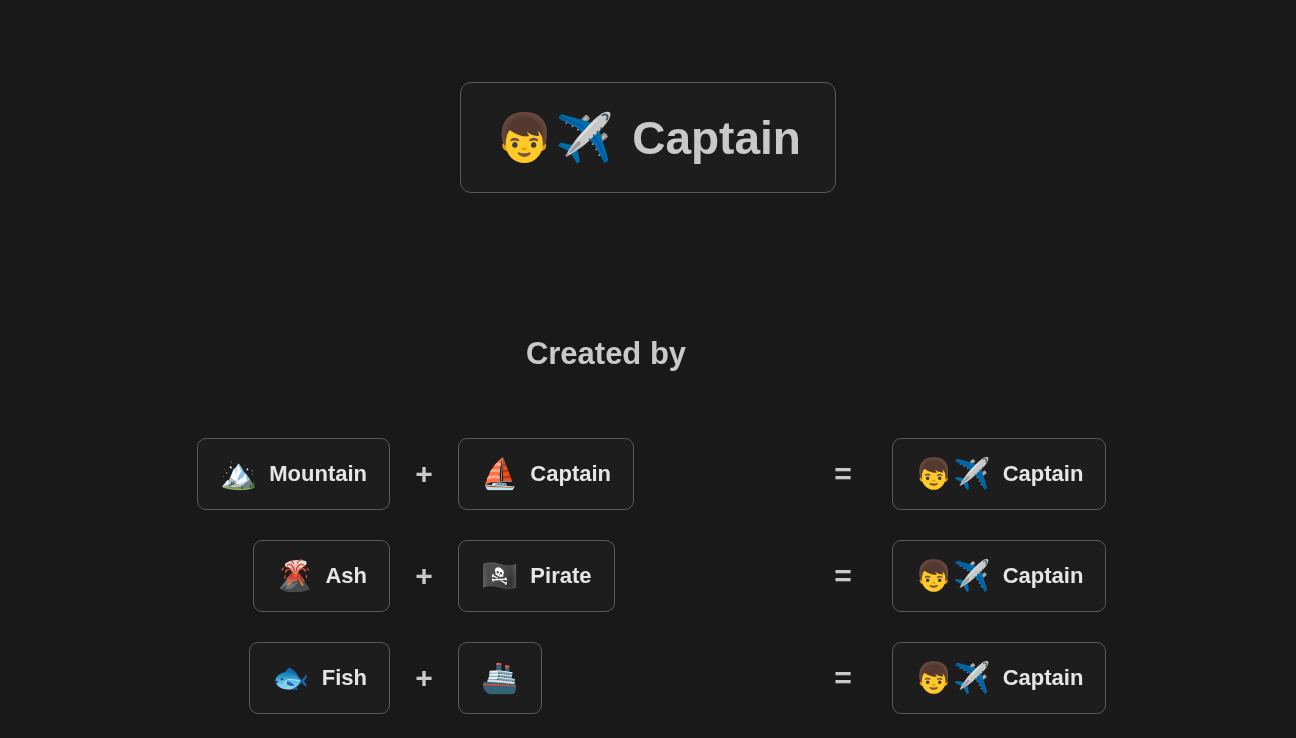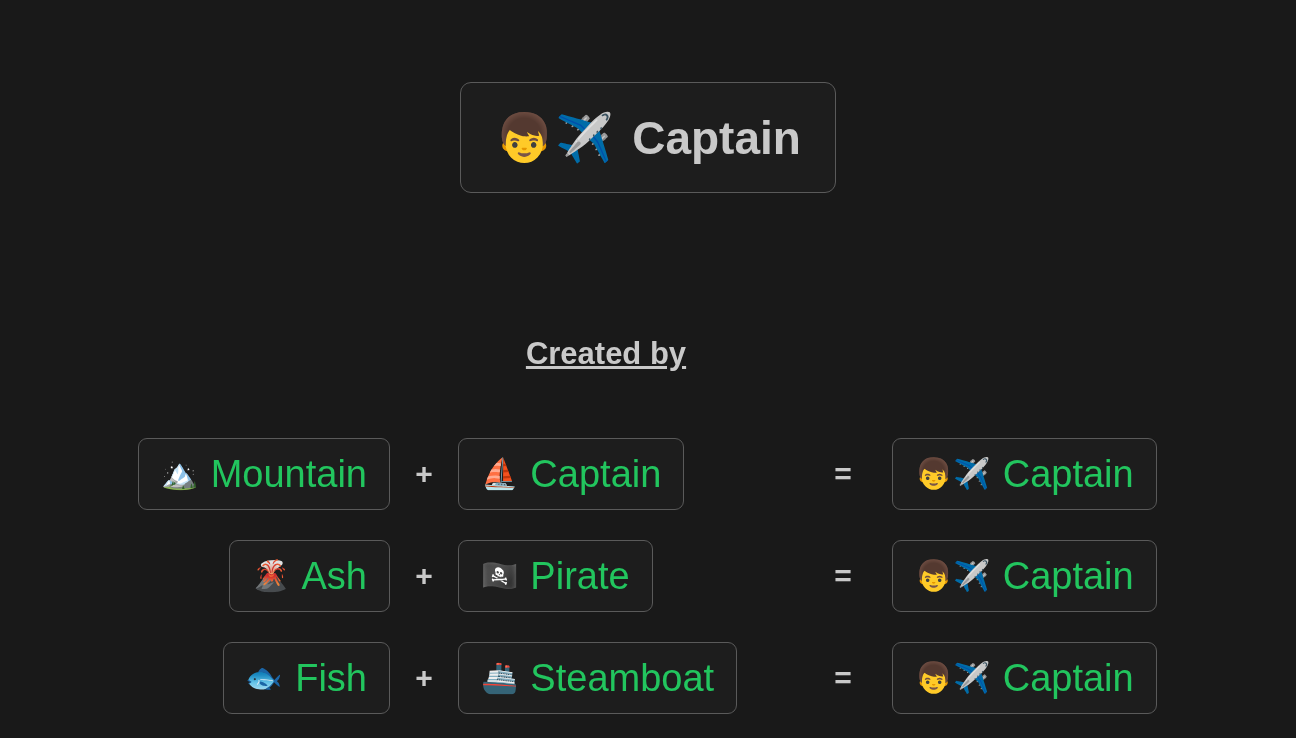--- a/index.html
+++ b/index.html
@@ -56,21 +56,20 @@
   
   .section-heading {
     position: absolute;
     top: 336px;
     left: 0;
     width: 1212px;
     text-align: center;
     font-size: 31px;
     font-weight: bold;
     color: #c9c9c9;
-    text-decoration: underline;
   }
 
   
   .recipes {
     position: absolute;
     top: 438px;
     left: 0;
     width: 1296px;
     display: flex;
     flex-direction: column;
@@ -99,23 +98,23 @@
     align-items: center;
     gap: 11px;
     white-space: nowrap;
   }
   .elem-emoji {
     font-size: 30px;
     line-height: 1;
     letter-spacing: 1px;
   }
   .elem-label {
-    font-size: 38px;
-    font-weight: normal;
-    color: #22c55e;
+    font-size: 22px;
+    font-weight: bold;
+    color: #e5e5e5;
   }
 
   .operator {
     font-size: 30px;
     font-weight: bold;
     color: #c9c9c9;
     line-height: 1;
   }
 </style>
 </head>
@@ -194,21 +193,20 @@
           <span class="elem-emoji">🐟</span>
           <span class="elem-label">Fish</span>
         </div>
       </div>
       <div class="cell-op">
         <span class="operator">+</span>
       </div>
       <div class="cell-b">
         <div class="elem-card">
           <span class="elem-emoji">🚢</span>
-          <span class="elem-label">Steamboat</span>
         </div>
       </div>
       <div class="cell-eq">
         <span class="operator">=</span>
       </div>
       <div class="cell-r">
         <div class="elem-card">
           <span class="elem-emoji">👦✈️</span>
           <span class="elem-label">Captain</span>
         </div>

